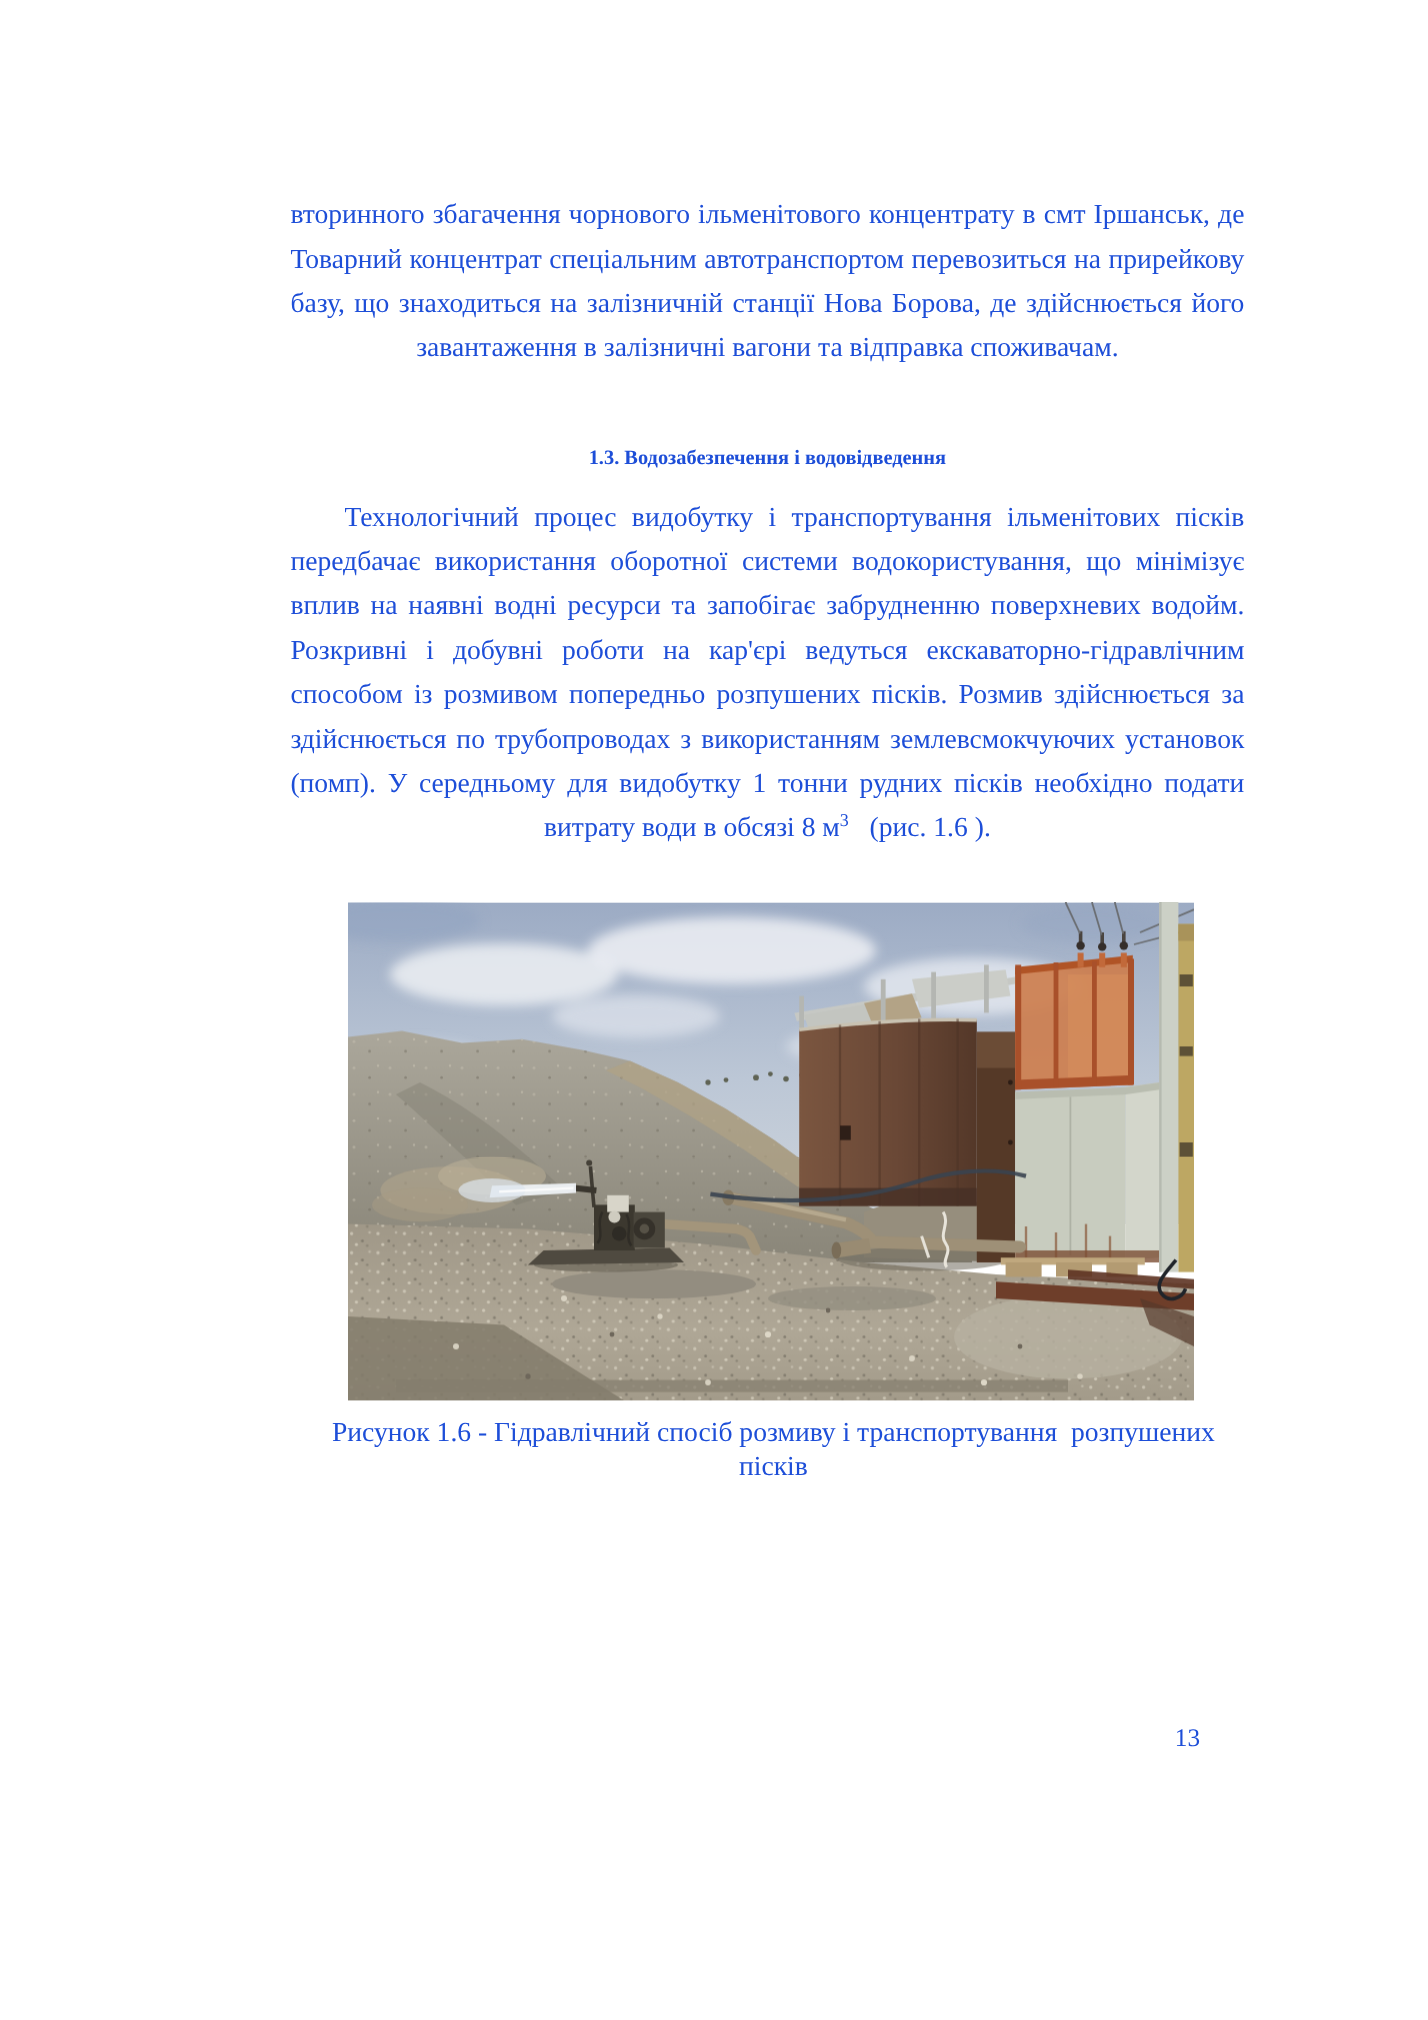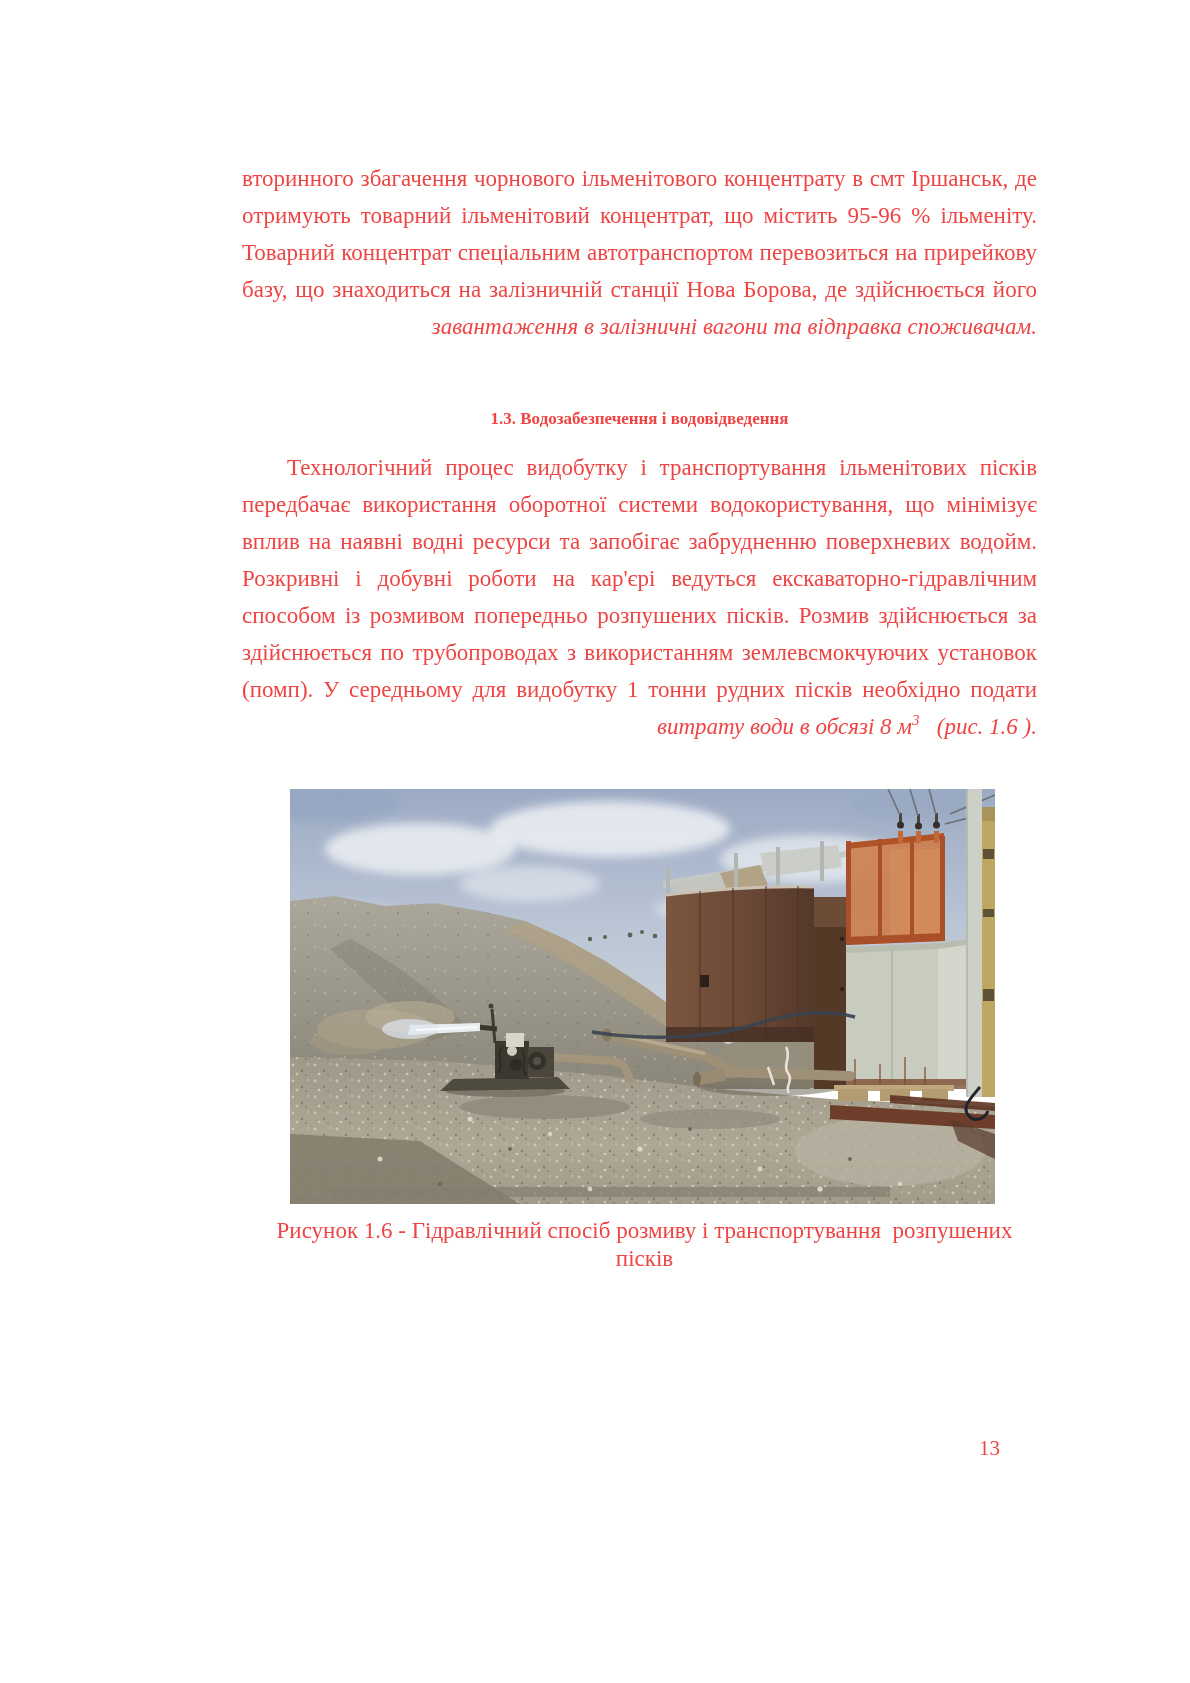--- a/index.html
+++ b/index.html
@@ -1,24 +1,24 @@
 <!DOCTYPE html>
 <html><head>
 <meta charset="utf-8">
 <style>
   html,body{margin:0;padding:0;background:#9a9a9a;}
   .page{
     position:relative;width:1190px;height:1683px;background:#ffffff;
-    font-family:"Liberation Serif",serif;color:#ef4444;overflow:hidden;
+    font-family:"Liberation Serif",serif;color:#1d4ed8;overflow:hidden;
     margin:0 auto;
   }
   .content{position:absolute;left:242px;top:0;width:795px;}
   .para{font-size:23px;line-height:37px;}
   .jline{text-align:justify;text-align-last:justify;}
-  .lline{text-align:right;font-style:italic;}
+  .lline{text-align:center;}
   .p1{margin-top:160px;}
   .heading{margin:55px 0 0 0;font-size:17px;line-height:37px;font-weight:bold;text-align:center;}
   .p2{margin-top:12px;}
   .p2 [data-bind-list] div:first-child{text-indent:45px;}
   .sup{font-size:15px;vertical-align:super;line-height:0;}
   .pre{white-space:pre-wrap;}
   .figure{margin:44px 0 0 48px;width:705px;}
   .photo{display:block;width:705px;height:415px;}
   .caption{margin:13px 0 0 -43px;width:795px;font-size:23px;line-height:28px;white-space:pre-wrap;text-align:center;}
   .pagenum{position:absolute;left:979px;top:1436px;font-size:21px;line-height:24px;}
@@ -26,21 +26,20 @@
 </style>
 </head>
 <body>
 
 <div class="page">
   <div class="content">
 
     <div class="para p1">
       <div data-bind-list="paragraph_1.justified_lines">
           <div class="jline">вторинного збагачення чорнового ільменітового концентрату в смт Іршанськ, де</div>
-          <div class="jline">отримують товарний ільменітовий концентрат, що містить 95-96 % ільменіту.</div>
           <div class="jline">Товарний концентрат спеціальним автотранспортом перевозиться на прирейкову</div>
           <div class="jline">базу, що знаходиться на залізничній станції Нова Борова, де здійснюється його</div>
         </div>
       <div class="lline" data-bind="paragraph_1.last_line">завантаження в залізничні вагони та відправка споживачам.</div>
     </div>
 
     <h2 class="heading" data-bind="section_heading">1.3. Водозабезпечення і водовідведення</h2>
 
     <div class="para p2">
       <div data-bind-list="paragraph_2.justified_lines">

